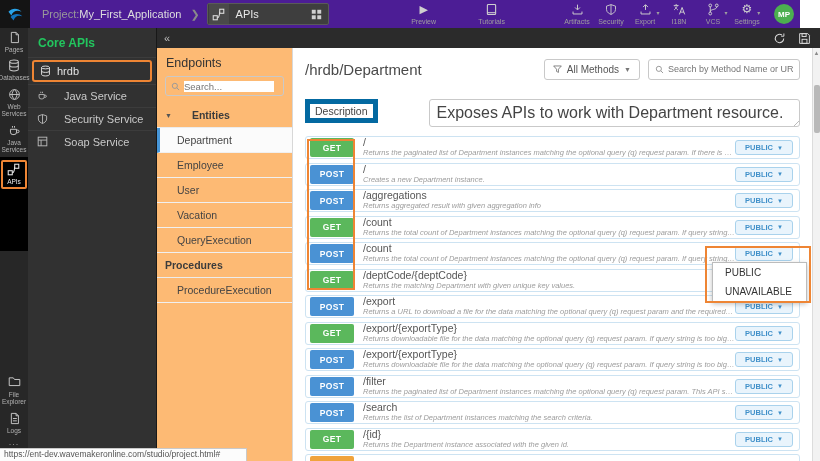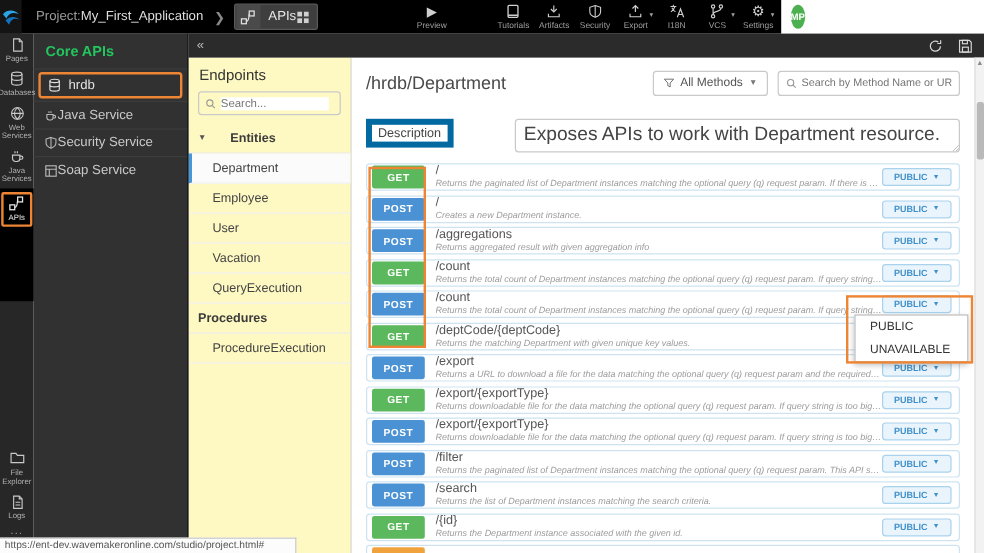--- a/index.html
+++ b/index.html
@@ -1,21 +1,21 @@
 <!DOCTYPE html>
 <html><head>
 <meta charset="utf-8">
 <style>
   * { box-sizing: border-box; margin: 0; padding: 0; }
   html,body { width:820px; height:461px; overflow:hidden; position:relative;
     font-family:"Liberation Sans", sans-serif; background:#fff; }
 
   
-  .topbar { position:absolute; top:0; left:0; width:651px; height:28px;
-    background:#000000; display:flex; align-items:center; z-index:20; }
+  .topbar { position:absolute; top:0; left:0; width:800px; height:28px;
+    background:#4c1d95; display:flex; align-items:center; z-index:20; }
   .logo { width:30px; height:28px; background:#141414; display:flex; align-items:center; justify-content:center; }
   .proj { font-size:11px; margin-left:12px; white-space:nowrap; }
   .proj .pfx { color:#9a9a9a; } .proj .pname { color:#dedede; }
   .tb-chev { color:#8a8a8a; font-size:11px; margin:0 7px 0 9px; }
   .tab { display:flex; align-items:center; width:122px; height:22px; background:#3e3e3e;
     border:1px solid #5a5a5a; border-radius:2px; }
   .tab-ic { width:20px; height:20px; background:#4a4a4a; display:flex; align-items:center; justify-content:center; margin:0 0 0 1px; }
   .tab-label { flex:1; color:#e8e8e8; font-size:11px; padding-left:7px; }
   .tab-grid { margin-right:6px; display:flex; }
   .tb-act { display:flex; flex-direction:column; align-items:center; justify-content:center; height:28px; min-width:34px; cursor:pointer; }
@@ -35,36 +35,36 @@
   .rail-black { background:#000; height:94px; display:flex; flex-direction:column; align-items:center; }
   .rail-annot { border:2px solid #ee8534; border-radius:2px; padding:1px 0 2px; width:26px;
     display:flex; flex-direction:column; align-items:center; margin-top:3px; }
   .rail-spacer { flex:1; }
   .rail-dots { color:#9a9a9a; font-size:9px; text-align:center; letter-spacing:1px; padding-bottom:14px; }
 
   
   .coreapis { position:absolute; top:28px; left:28px; width:129px; bottom:0; background:#313131;
     border-right:1px solid #181818; z-index:4; }
   .ca-head { color:#22c55e; font-size:12px; font-weight:bold; padding:8px 10px 7px; }
-  .ca-item { display:flex; align-items:flex-end; gap:0; color:#c9c9c9; font-size:11px;
+  .ca-item { display:flex; align-items:flex-start; gap:16px; color:#c9c9c9; font-size:11px;
     padding:5px 9px; border-top:1px solid #3c3c3c; cursor:pointer; }
   .ca-item .cic { color:#b9b9b9; display:flex; }
   .ca-annot-wrap { border-top:1px solid #3c3c3c; padding:2px 4px; }
   .ca-annot { border:2px solid #ee8534; border-radius:3px; display:flex; align-items:center; gap:6px;
     color:#e2e2e2; font-size:11px; padding:3px 6px; cursor:pointer; }
 
   
   .appheader { position:absolute; top:28px; left:157px; right:0; height:20px; background:#2b2b2b;
     display:flex; align-items:center; z-index:6; }
   .collapse { color:#bdbdbd; font-size:11px; padding-left:7px; cursor:pointer; }
   .crumb { color:#ececec; font-size:10.5px; margin-left:11px; white-space:nowrap; }
   .ah-icons { margin-left:auto; display:flex; align-items:center; gap:12px; padding-right:9px; color:#d8d8d8; }
 
   
-  .endpoints { position:absolute; top:48px; left:157px; width:136px; bottom:0; background:#fef9c3;
+  .endpoints { position:absolute; top:48px; left:157px; width:136px; bottom:0; background:#fdba74;
     border-right:1px solid #d8d8d8; z-index:3; }
   .ep-title { font-size:12.5px; color:#333; padding:8px 9px 6px; }
   .ep-search { margin:0 8px; height:20px; border:1px solid #c9c9c9; border-radius:3px;
     display:flex; align-items:center; padding:0 5px; gap:4px; color:#999; }
   .ep-search input { border:none; outline:none; width:90px; font-size:9.5px; color:#555;
     font-family:"Liberation Sans",sans-serif; }
   .ep-list { margin-top:7px; }
   .ep-group-h { font-size:10.5px; font-weight:bold; color:#3c3c3c; padding:6px 8px;
     border-bottom:1px solid #ececec; display:flex; align-items:center; gap:20px; cursor:pointer; }
   .ep-group-h .tri { font-size:7px; color:#555; }

